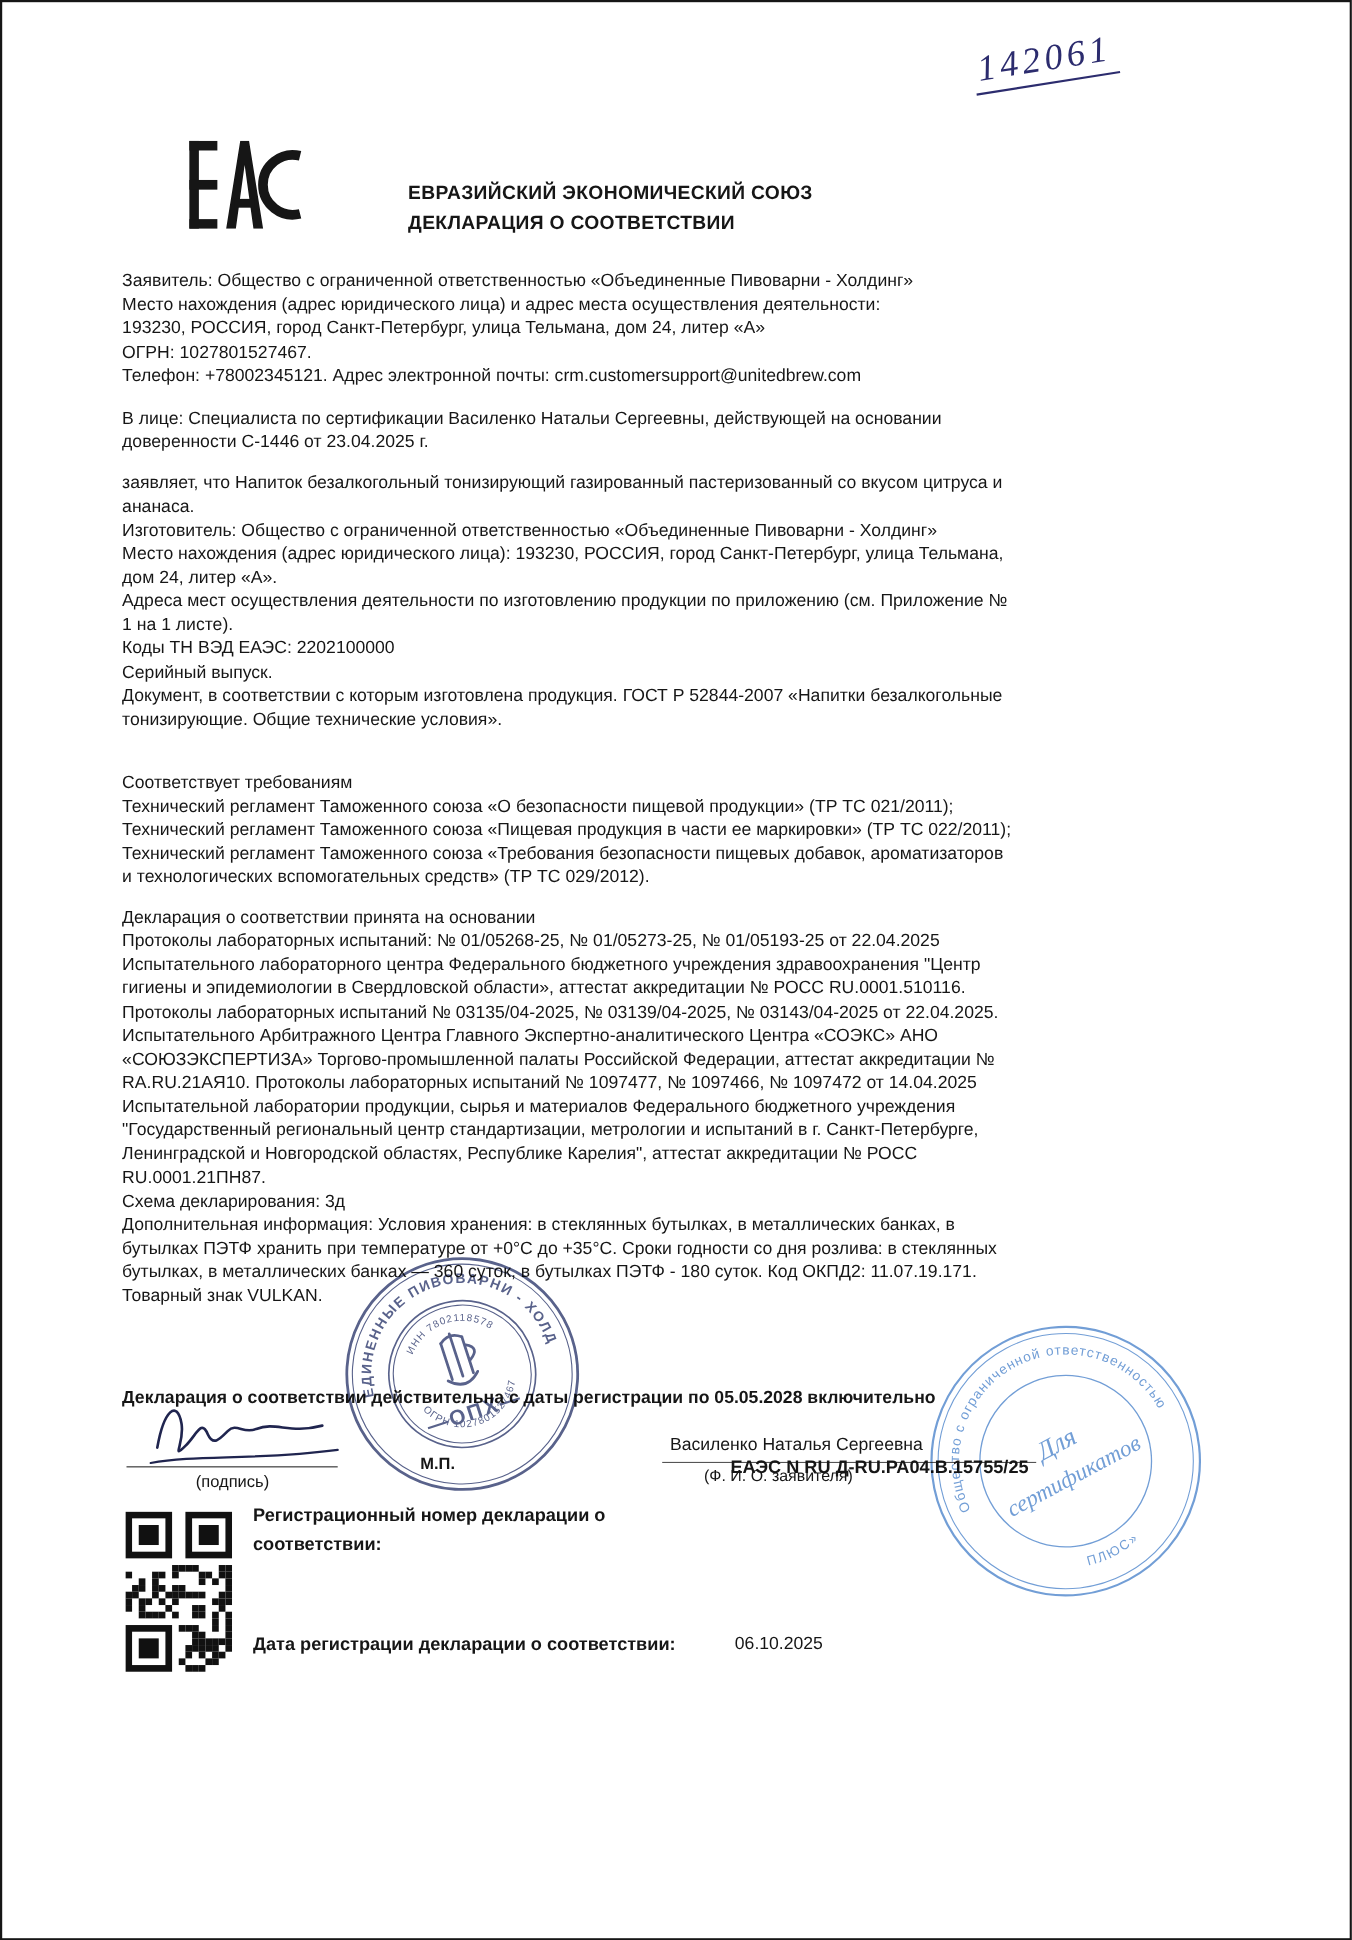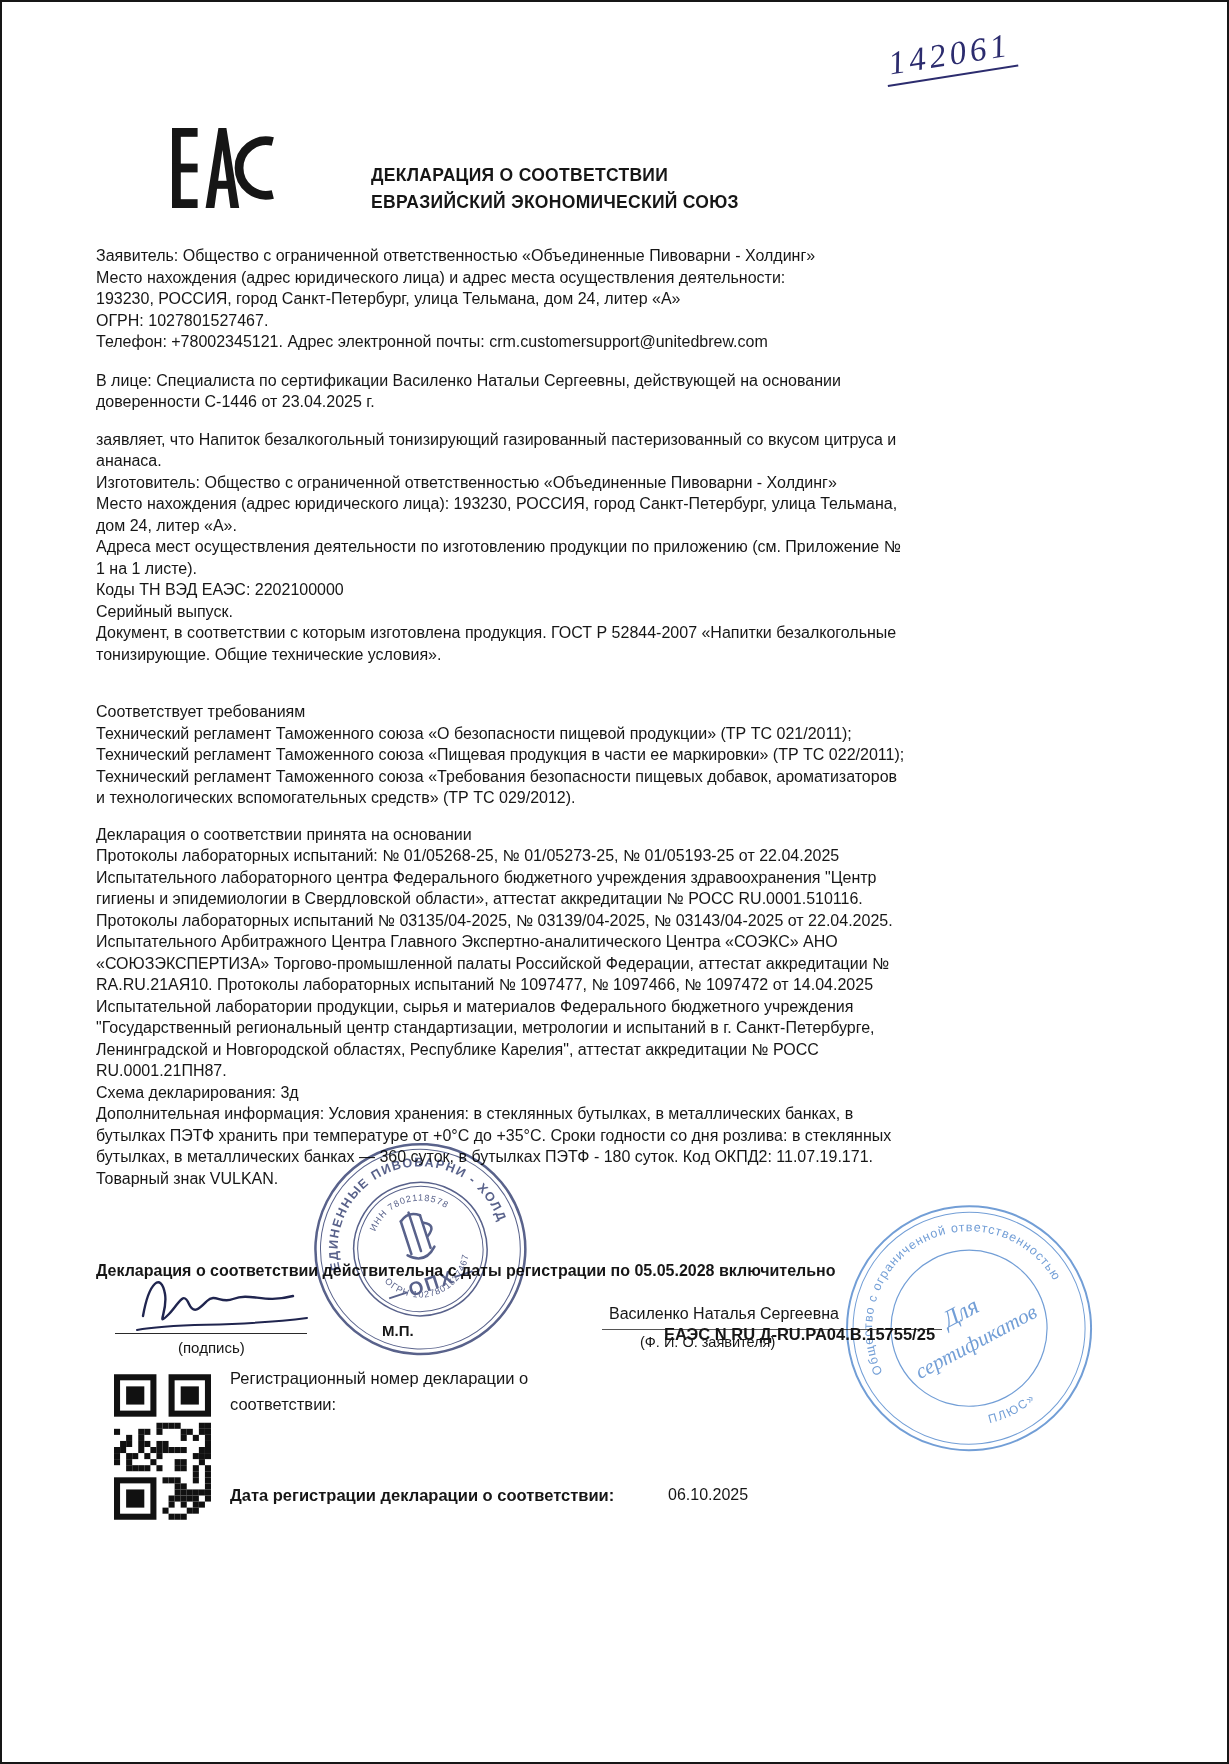--- a/index.html
+++ b/index.html
@@ -18,37 +18,37 @@
   }
   
   .eac{position:absolute;left:170px;top:126px;}
   
   .title{
     position:absolute;left:369px;top:160px;
     font-weight:bold;font-size:17.5px;line-height:27px;letter-spacing:.3px;
   }
   
   .content{
-    position:absolute;left:94px;top:243px;width:1045px;
+    position:absolute;left:109px;top:243px;width:1045px;
     font-size:16px;line-height:21.5px;
   }
   .para{white-space:pre-line;margin:0;}
   .bold{font-weight:bold;}
   .mt17{margin-top:17px}.mt16{margin-top:16px}.mt36{margin-top:36px}
   .mt15{margin-top:15px}.mt11{margin-top:0}.mt71{margin-top:71px}
   
   .sig-stroke{position:absolute;left:133px;top:1266px;}
   .sig-line{position:absolute;left:113px;top:1331px;width:192px;border-top:1.5px solid #2a2a2a;}
   .sig-caption{position:absolute;left:176px;top:1337px;font-size:15px;}
   .seal-caption{position:absolute;left:380px;top:1320px;font-size:15px;font-weight:700;}
   .fio-name{position:absolute;left:607px;top:1303px;font-size:16px;}
   .fio-line{position:absolute;left:600px;top:1327px;width:340px;border-top:1px solid #555;}
   .fio-caption{position:absolute;left:638px;top:1332px;font-size:14.5px;}
   
-  .reg-num-label{position:absolute;left:228px;top:1363px;width:440px;font-weight:normal;font-size:16.5px;line-height:26px;white-space:pre-line;}
+  .reg-num-label{position:absolute;left:228px;top:1363px;width:440px;font-weight:bold;font-size:16.5px;line-height:26px;white-space:pre-line;}
   .reg-num-value{position:absolute;left:662px;top:1323px;font-weight:bold;font-size:16.5px;}
   .reg-date-label{position:absolute;left:228px;top:1484px;font-weight:bold;font-size:16.5px;}
   .reg-date-value{position:absolute;left:666px;top:1484px;font-size:16px;}
   
   .qr{position:absolute;left:112px;top:1372px;}
   
   .stamp{position:absolute;mix-blend-mode:multiply;}
   .stamp-round{left:308px;top:1136px;opacity:.85;transform:rotate(-18deg);}
   .stamp-blue{left:838px;top:1196px;opacity:.8;transform:rotate(-28deg);}
 </style>
@@ -65,22 +65,22 @@
       <rect x="0" y="0" width="64" height="22"></rect>
       <rect x="0" y="89" width="64" height="22"></rect>
       <rect x="0" y="178" width="64" height="22"></rect>
       <path d="M84,200 L116,0 L136,0 L168,200 L146,200 L126,55 L106,200 Z"></path>
       <rect x="103" y="132" width="46" height="20"></rect>
       <path d="M252,34 A68,68 0 1 0 252,166" fill="none" stroke="#161616" stroke-width="22"></path>
     </svg>
   </div>
 
   <div class="title">
+    <div>ЕВРАЗИЙСКИЙ ЭКОНОМИЧЕСКИЙ СОЮЗ</div>
     <div>ДЕКЛАРАЦИЯ О СООТВЕТСТВИИ</div>
-    <div>ЕВРАЗИЙСКИЙ ЭКОНОМИЧЕСКИЙ СОЮЗ</div>
   </div>
 
   <div class="content">
     <p class="para">Заявитель: Общество с ограниченной ответственностью «Объединенные Пивоварни - Холдинг»
 Место нахождения (адрес юридического лица) и адрес места осуществления деятельности:
 193230, РОССИЯ, город Санкт-Петербург, улица Тельмана, дом 24, литер «А»
 ОГРН: 1027801527467.
 Телефон: +78002345121. Адрес электронной почты: crm.customersupport@unitedbrew.com</p>
     <p class="para mt17">В лице: Специалиста по сертификации Василенко Натальи Сергеевны, действующей на основании
 доверенности С-1446 от 23.04.2025 г.</p>

